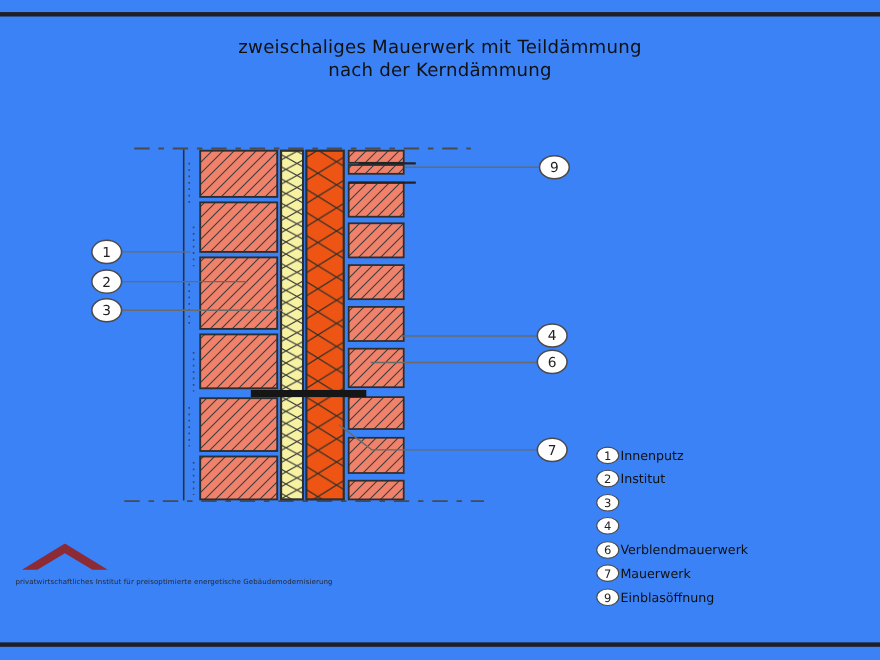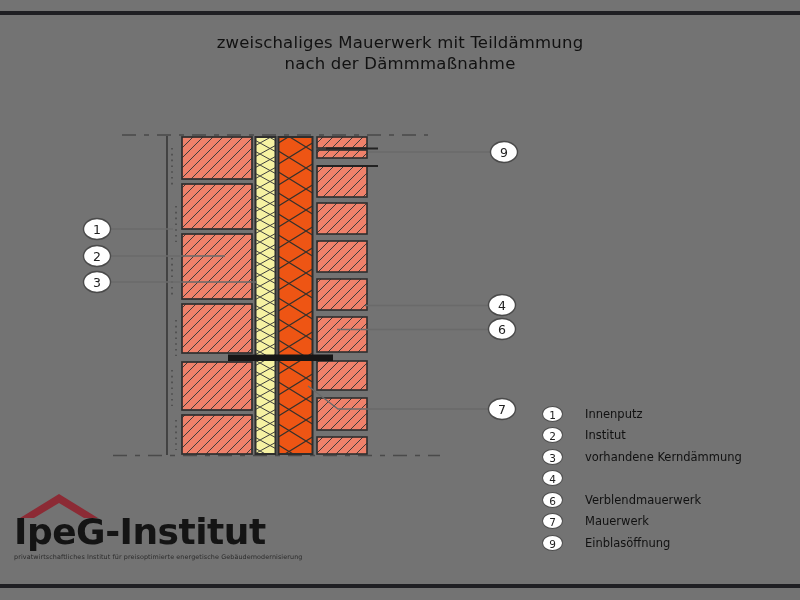--- a/index.html
+++ b/index.html
@@ -1,17 +1,17 @@
 <!DOCTYPE html>
 <html style="--brick: #F0816A; --insulYellow: #F6F2A2; --insulOrange: #EE5514; --anchor: #161616; --roof: #8C2B35; --line: #2e2e2e; --leader: #6a6a6a;"><head>
 <meta charset="utf-8">
 <style>
   html,body{margin:0;padding:0;background:#ffffff;}
   #page{
-    position:relative;width:800px;height:600px;overflow:hidden;background:#737373;
+    position:relative;width:800px;height:600px;overflow:hidden;background:#3b82f6;
     font-family:"DejaVu Sans","Liberation Sans",sans-serif;color:#1a1a1a;
   }
   .frame-bar{position:absolute;left:0;width:800px;height:4px;background:#1f1f23;}
   .frame-bar.top{top:11px;}
   .frame-bar.bottom{top:584px;}
 
   #title-block{
     position:absolute;top:32px;left:0;width:800px;text-align:center;
     font-size:16.5px;line-height:1.28;color:#111;letter-spacing:0.2px;
   }
@@ -19,21 +19,21 @@
   #diagram-svg{position:absolute;left:0;top:0;width:800px;height:600px;}
 
   
   #legend{position:absolute;left:542px;top:403px;width:250px;}
   .lg-row{display:flex;align-items:center;height:21.5px;}
   .lg-circle{
     flex:0 0 auto;width:21px;height:16px;border:1.4px solid #4a4a4a;border-radius:50%;
     font-size:10.5px;line-height:16px;text-align:center;color:#222;background:#fff;
     box-sizing:border-box;
   }
-  .lg-label{margin-left:22px;font-size:11.5px;color:#111;white-space:nowrap;}
+  .lg-label{margin-left:1px;font-size:11.5px;color:#111;white-space:nowrap;}
 
   
   #logo{position:absolute;left:14px;top:494px;width:280px;}
   #logo-roof{display:block;margin-left:6px;}
   #logo-text{
     margin-top:-8px;font-size:36px;color:#141414;letter-spacing:-0.5px;line-height:1;
   }
   #logo-text .b1{font-weight:bold;}
   #logo-text .b2{font-weight:600;}
   #logo-tagline{margin-top:3px;font-size:6.4px;color:#2a2a2a;letter-spacing:0.1px;white-space:nowrap;}
@@ -41,21 +41,21 @@
 </head>
 <body>
 
 <div id="page">
 
   <div class="frame-bar top"></div>
   <div class="frame-bar bottom"></div>
 
   <div id="title-block">
     <div>zweischaliges Mauerwerk mit Teildämmung</div>
-    <div>nach der Dämmmaßnahme</div>
+    <div>nach der Kerndämmung</div>
   </div>
 
   <svg id="diagram-svg" viewBox="0 0 800 600">
     <defs>
       <pattern id="hatchBrick" patternUnits="userSpaceOnUse" width="10" height="10">
         <rect width="10" height="10" style="fill:var(--brick)"></rect>
         <path d="M-1,1 l2,-2 M0,10 L10,0 M9,11 l2,-2" stroke="#3d3d3d" stroke-width="1" fill="none"></path>
       </pattern>
       <pattern id="hatchYellow" patternUnits="userSpaceOnUse" width="20" height="11">
         <rect width="20" height="11" style="fill:var(--insulYellow)"></rect>
@@ -163,21 +163,20 @@
     <div class="lg-row">
       <span class="lg-circle">1</span>
       <span class="lg-label">Innenputz</span>
     </div>
     <div class="lg-row">
       <span class="lg-circle">2</span>
       <span class="lg-label">Institut</span>
     </div>
     <div class="lg-row">
       <span class="lg-circle">3</span>
-      <span class="lg-label">vorhandene Kerndämmung</span>
     </div>
     <div class="lg-row">
       <span class="lg-circle">4</span>
     </div>
     <div class="lg-row">
       <span class="lg-circle">6</span>
       <span class="lg-label">Verblendmauerwerk</span>
     </div>
     <div class="lg-row">
       <span class="lg-circle">7</span>
@@ -186,19 +185,16 @@
     <div class="lg-row">
       <span class="lg-circle">9</span>
       <span class="lg-label">Einblasöffnung</span>
     </div>
   </div>
 
   <div id="logo">
     <svg id="logo-roof" width="80" height="28" viewBox="0 0 80 28">
       <polygon points="39,0 78,24 64,24 39,9 14,24 0,24" style="fill:var(--roof)"></polygon>
     </svg>
-    <div id="logo-text">
-      <span class="b1">IpeG-</span><span class="b2">Institut</span>
-    </div>
     <div id="logo-tagline">privatwirtschaftliches Institut für preisoptimierte energetische Gebäudemodernisierung</div>
   </div>
 
 </div>
 
 </body></html>

